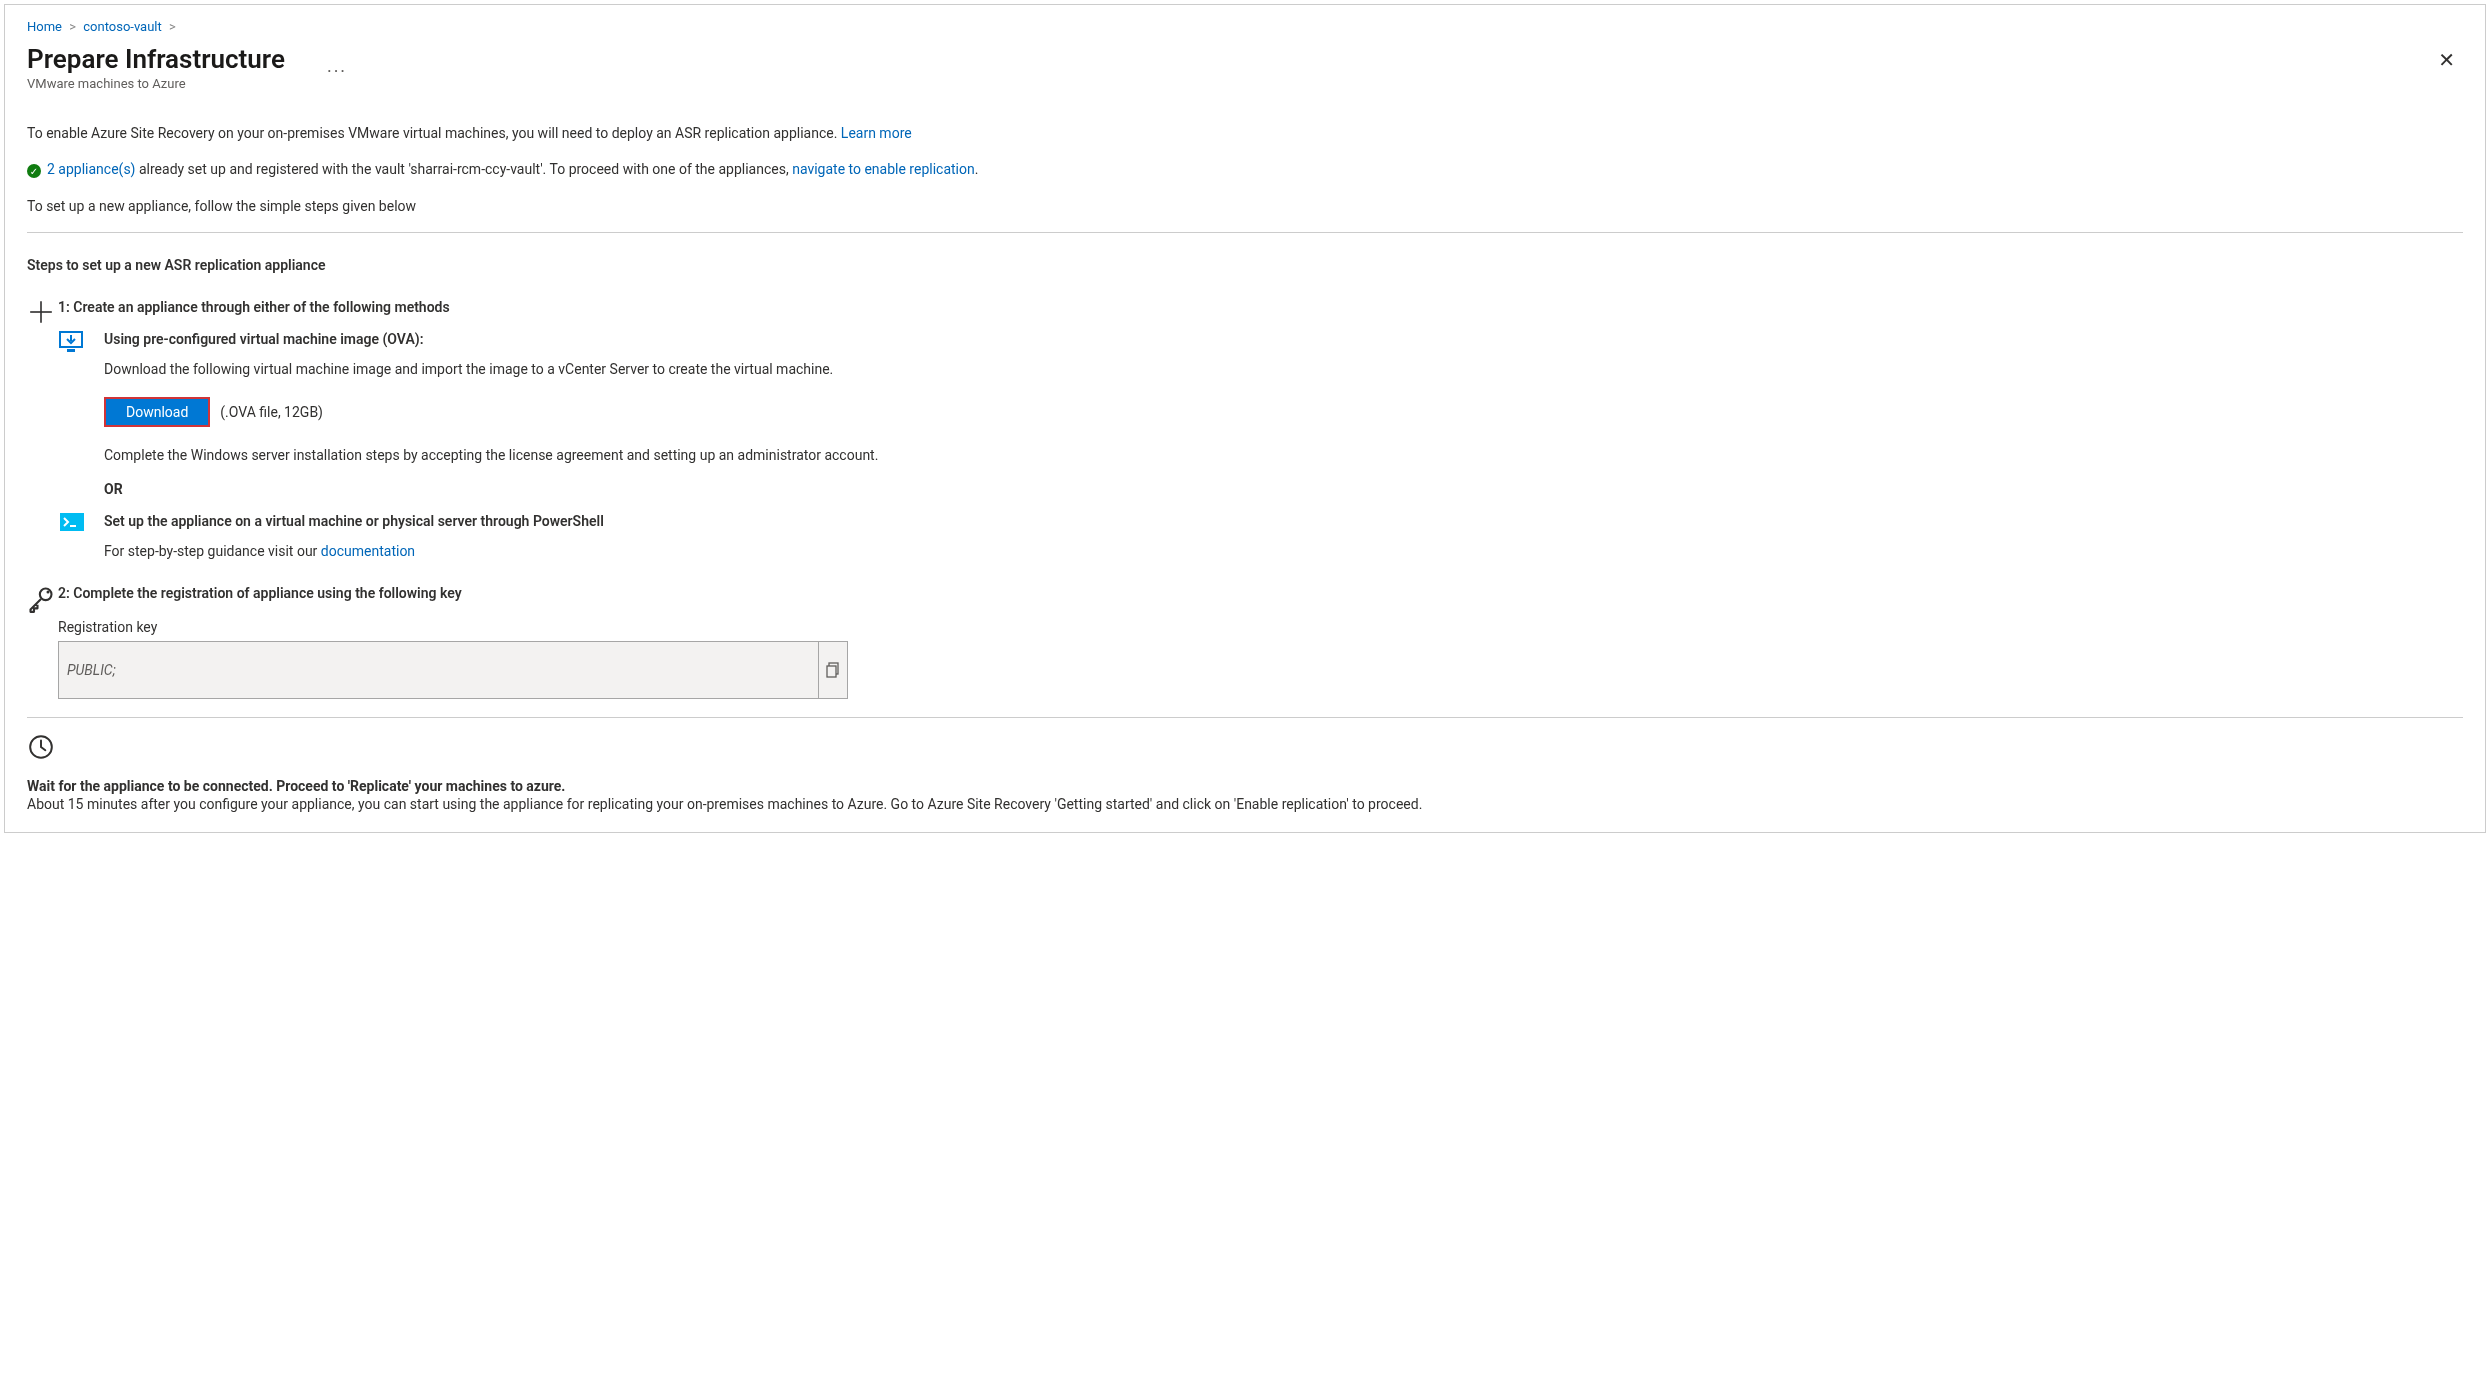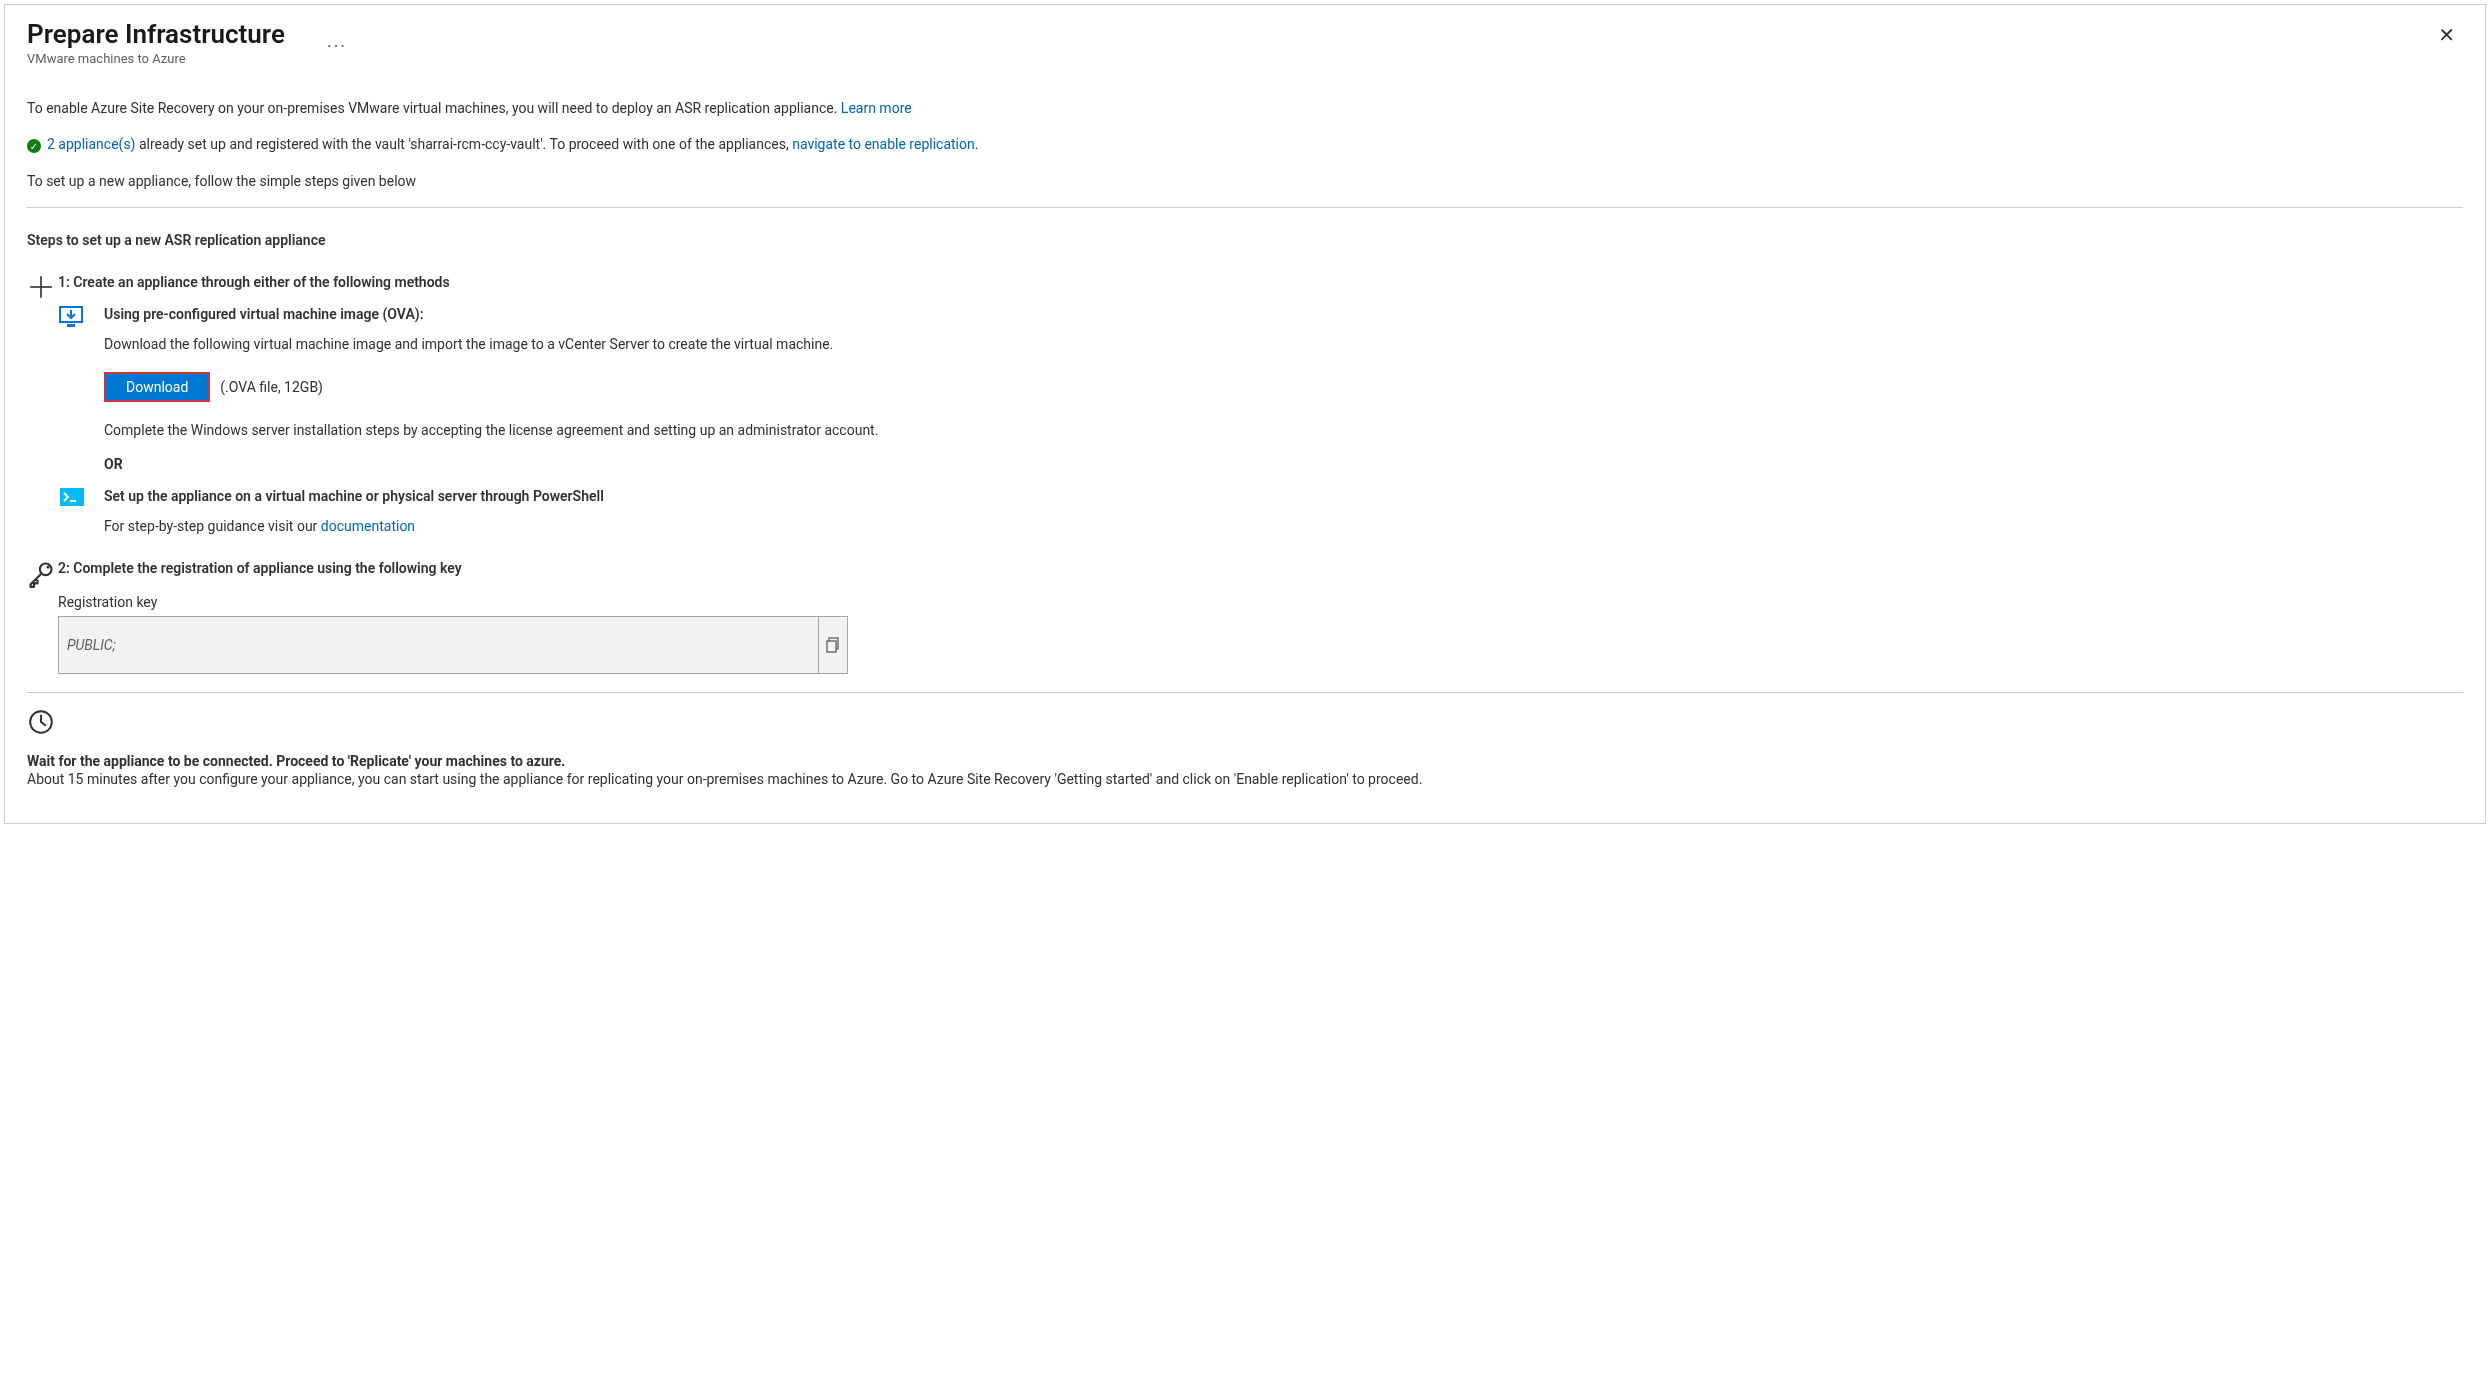--- a/index.html
+++ b/index.html
@@ -71,20 +71,26 @@
   .wait-title { font-weight: 700; font-size: 14px; }
   .wait-desc { font-size: 14px; margin-top: 2px; }
   svg { display: block; }
   .more-container{ display:flex; align-items:center; gap:42px; flex:1; }
 </style>
 </head>
 <body>
 
 <div class="page">
 
+  <div class="breadcrumb">
+    <a>Home</a>
+    <span class="sep">&gt;</span>
+    <a>contoso-vault</a>
+    <span class="sep">&gt;</span>
+  </div>
 
   <div class="header-row">
     <div class="more-container">
       <div class="title-block">
         <h1>Prepare Infrastructure</h1>
         <div class="subtitle">VMware machines to Azure</div>
       </div>
       <span class="more-dots">···</span>
     </div>
     <span class="close-x">✕</span>

